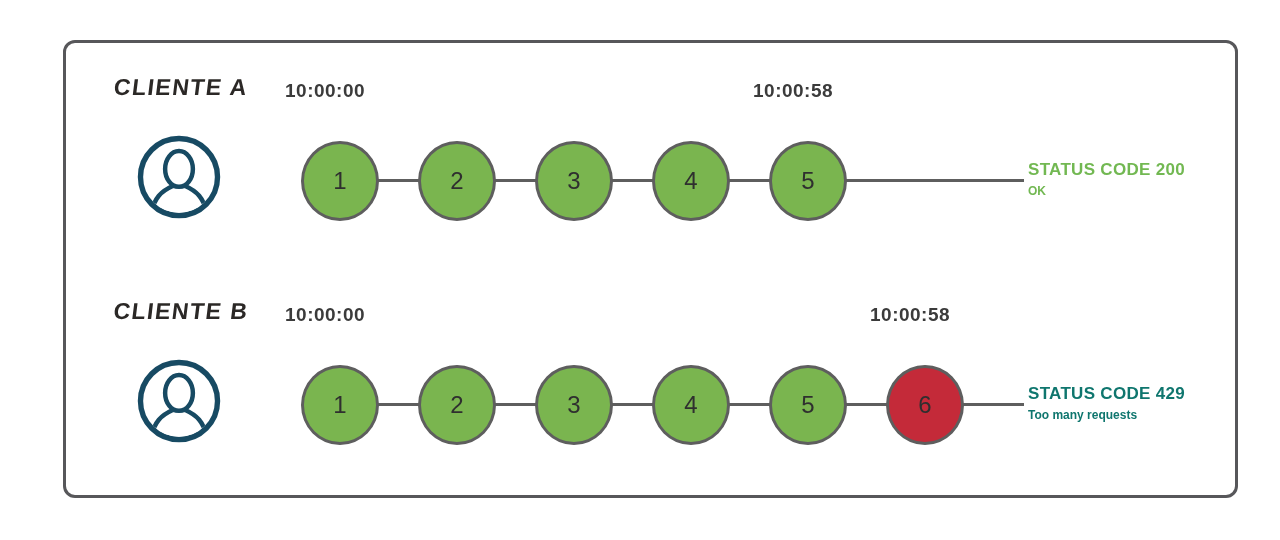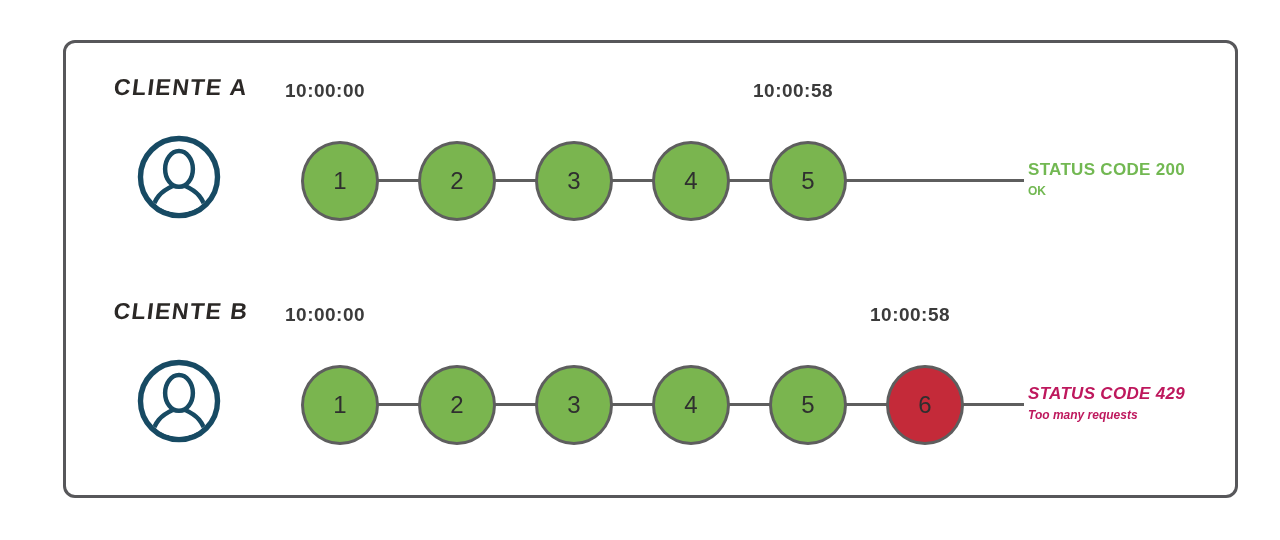--- a/index.html
+++ b/index.html
@@ -104,21 +104,21 @@
         <circle cx="48" cy="48" r="43" fill="#ffffff" stroke="currentColor" stroke-width="6"></circle>
         <g clip-path="url(#clipB)">
           <path d="M16,94 C19,70 30,63 41,58 L55,58 C66,63 77,70 80,94 Z" fill="#ffffff" stroke="currentColor" stroke-width="5" stroke-linejoin="round"></path>
           <ellipse cx="48" cy="39" rx="15.5" ry="20" fill="#ffffff" stroke="currentColor" stroke-width="5"></ellipse>
         </g>
       </svg>
     </div>
     <div class="tl-line"></div>
     <div class="time start" style="left: 285px;">10:00:00</div>
     <div class="time end" style="left: 870px;">10:00:58</div>
-    <div class="status" style="color: #be185d; font-style: italic;">
+    <div class="status" style="color: #0f766e;">
       <div class="status-title">STATUS CODE 429</div>
       <div class="status-sub">Too many requests</div>
     </div>
   <div class="req allowed" style="left: 301px;">
         <span>1</span>
       </div>
       <div class="req allowed" style="left: 418px;">
         <span>2</span>
       </div>
       <div class="req allowed" style="left: 535px;">

